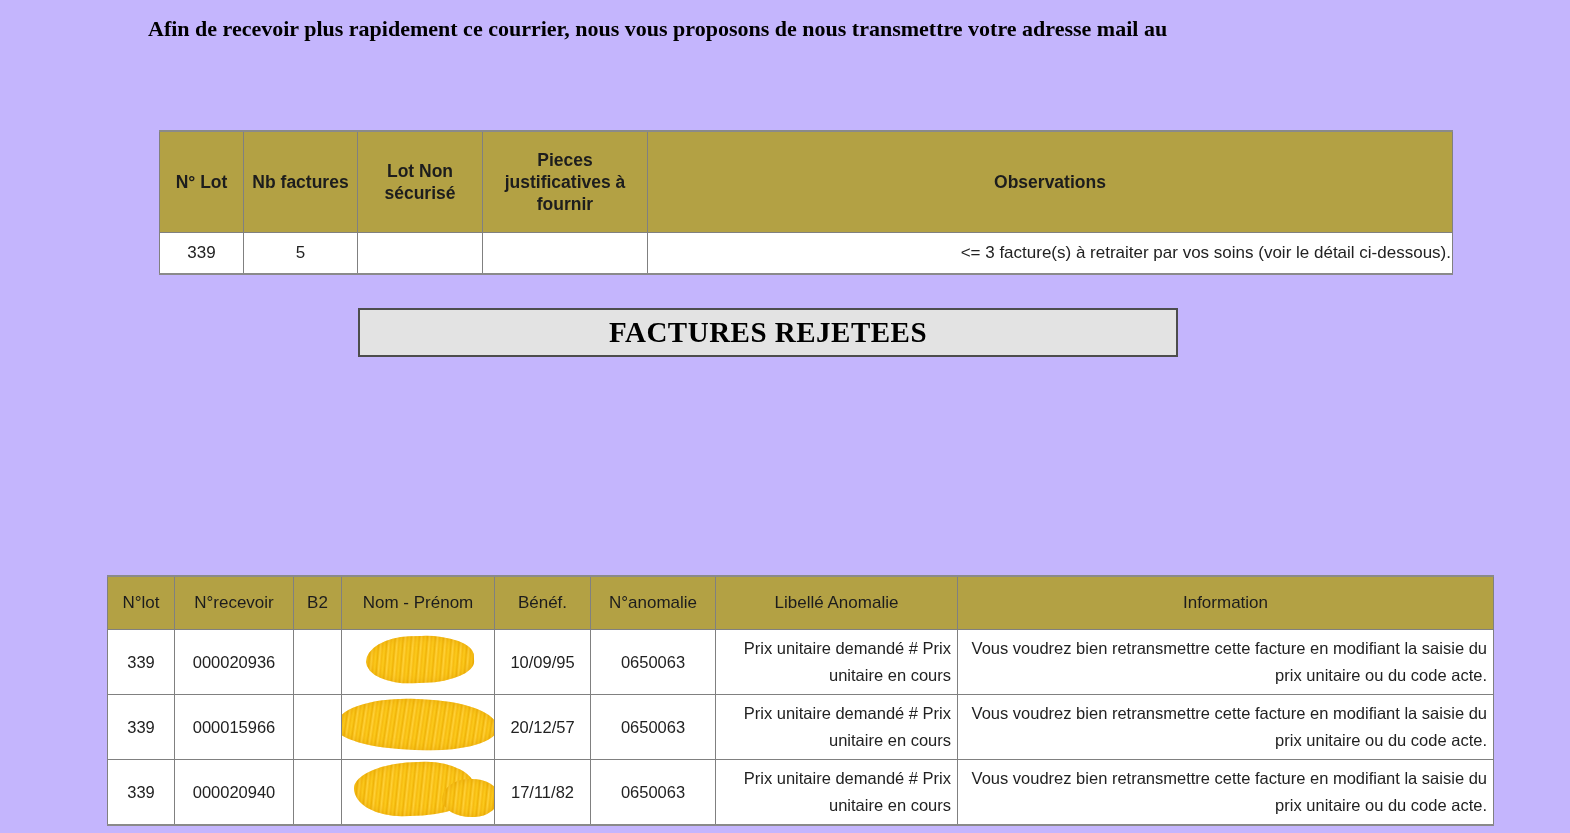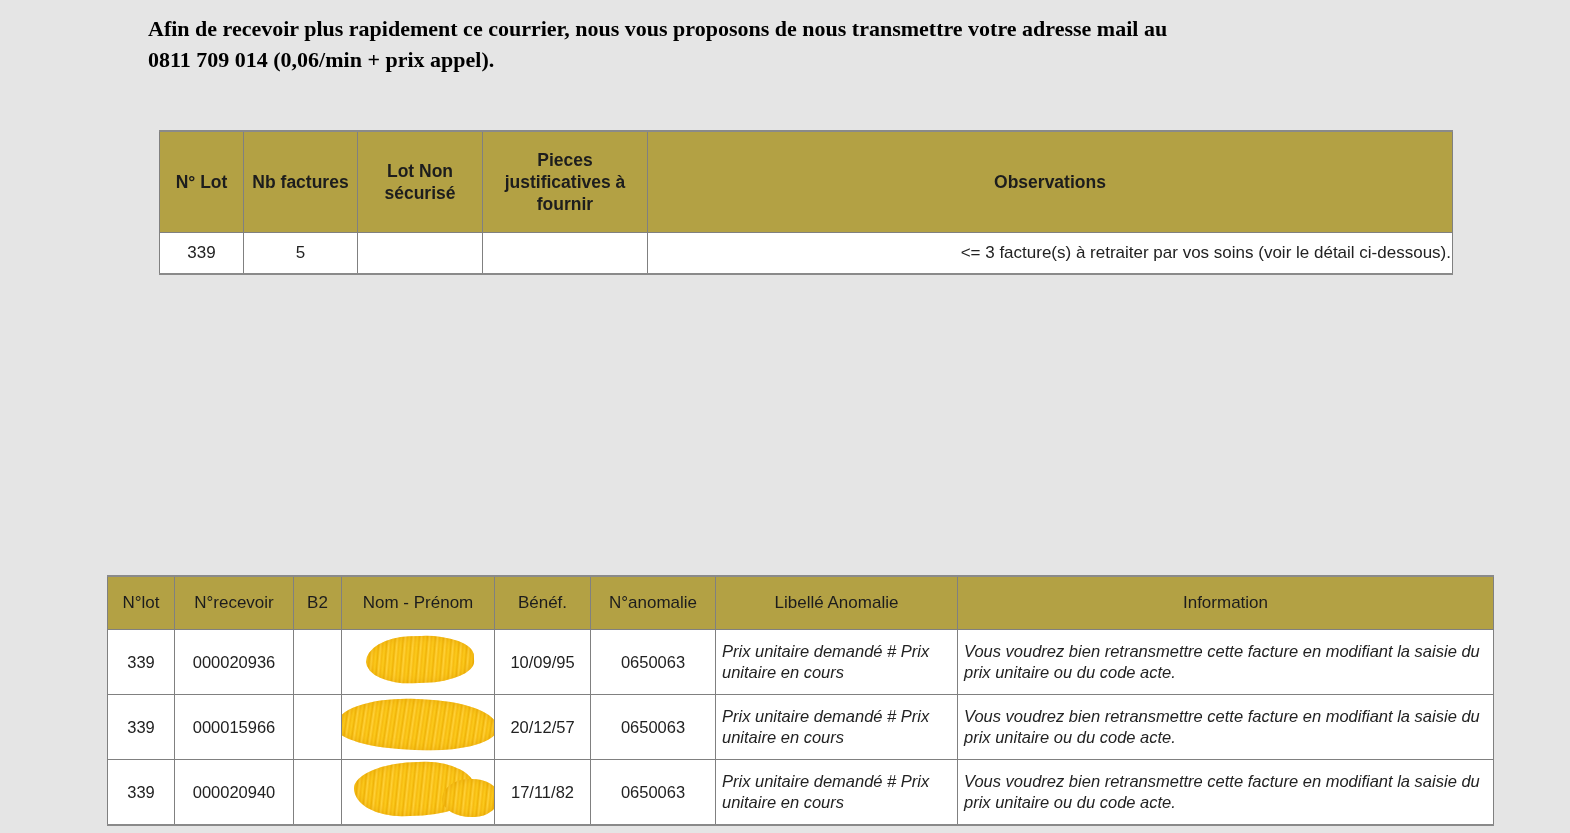--- a/index.html
+++ b/index.html
@@ -1,20 +1,20 @@
 <!DOCTYPE html>
 <html><head>
 <meta charset="utf-8">
 <style>
   html, body { margin:0; padding:0; background:#ffffff; }
   body {
     width:1570px; height:833px; position:relative; overflow:hidden;
     font-family:"Liberation Sans", sans-serif; color:#1a1a1a;
   }
-  .page { position:absolute; inset:0; background:#e5e5e5; }
+  .page { position:absolute; inset:0; background:#c4b5fd; }
 
   
   .intro {
     position:absolute; left:148px; top:13px; width:1280px; margin:0;
     font-family:"Liberation Serif", serif; font-weight:bold;
     font-size:22px; line-height:31px; color:#000;
   }
 
   
   table { border-collapse:collapse; table-layout:fixed; position:absolute; background:#fff; }
@@ -52,21 +52,21 @@
   
   .t2 { left:107px; top:575px; border-top:2px solid #8a8a8a; border-bottom:2px solid #8a8a8a; }
   .t2 th {
     height:36px; font-weight:normal; font-size:17px;
     text-align:center; vertical-align:middle; padding:8px 3px;
   }
   .t2 td {
     height:58px; font-size:16.5px; text-align:center; vertical-align:middle;
     color:#222; padding:0 3px;
   }
-  .t2 td.left { text-align:left; padding:3px 6px; line-height:21px; vertical-align:middle;font-style:italic; }
+  .t2 td.left { text-align:right; padding:3px 6px; line-height:27px; vertical-align:middle; }
   .t2 td.nom { position:relative; padding:0; }
 
   
   .blob {
     position:absolute;
     background:repeating-linear-gradient(97deg,
       #ffd23a 0px, #f6bb10 2px, #fccb1e 4px, #f0b307 6px, #ffd23a 8px);
     box-shadow:inset 0 0 8px rgba(220,150,0,0.55);
   }
   .blob1 { left:24px; top:6px; width:108px; height:47px; transform:rotate(-2deg);
@@ -81,21 +81,20 @@
     box-shadow:inset 0 0 8px rgba(220,150,0,0.55);
   }
 </style>
 </head>
 <body>
 
 <div class="page">
 
   <p class="intro">
     <span>Afin de recevoir plus rapidement ce courrier, nous vous proposons de nous transmettre votre adresse mail au</span><br>
-    <span>0811 709 014 (0,06/min + prix appel).</span>
   </p>
 
   <table class="t1">
     <colgroup>
       <col style="width:84px">
         <col style="width:114px">
         <col style="width:125px">
       <col style="width:165px">
         <col style="width:805px">
     </colgroup>
@@ -112,20 +111,23 @@
       <tr>
         <td>339</td>
         <td>5</td>
         <td></td>
         <td></td>
         <td class="obs">&lt;= 3 facture(s) à retraiter par vos soins (voir le détail ci-dessous).</td>
       </tr>
     </tbody>
   </table>
 
+  <div class="title-box">
+    <span>FACTURES REJETEES</span>
+  </div>
 
 
   <table class="t2">
     <colgroup>
       <col style="width:67px">
         <col style="width:119px">
         <col style="width:48px">
       <col style="width:153px">
         <col style="width:96px">
         <col style="width:125px">

